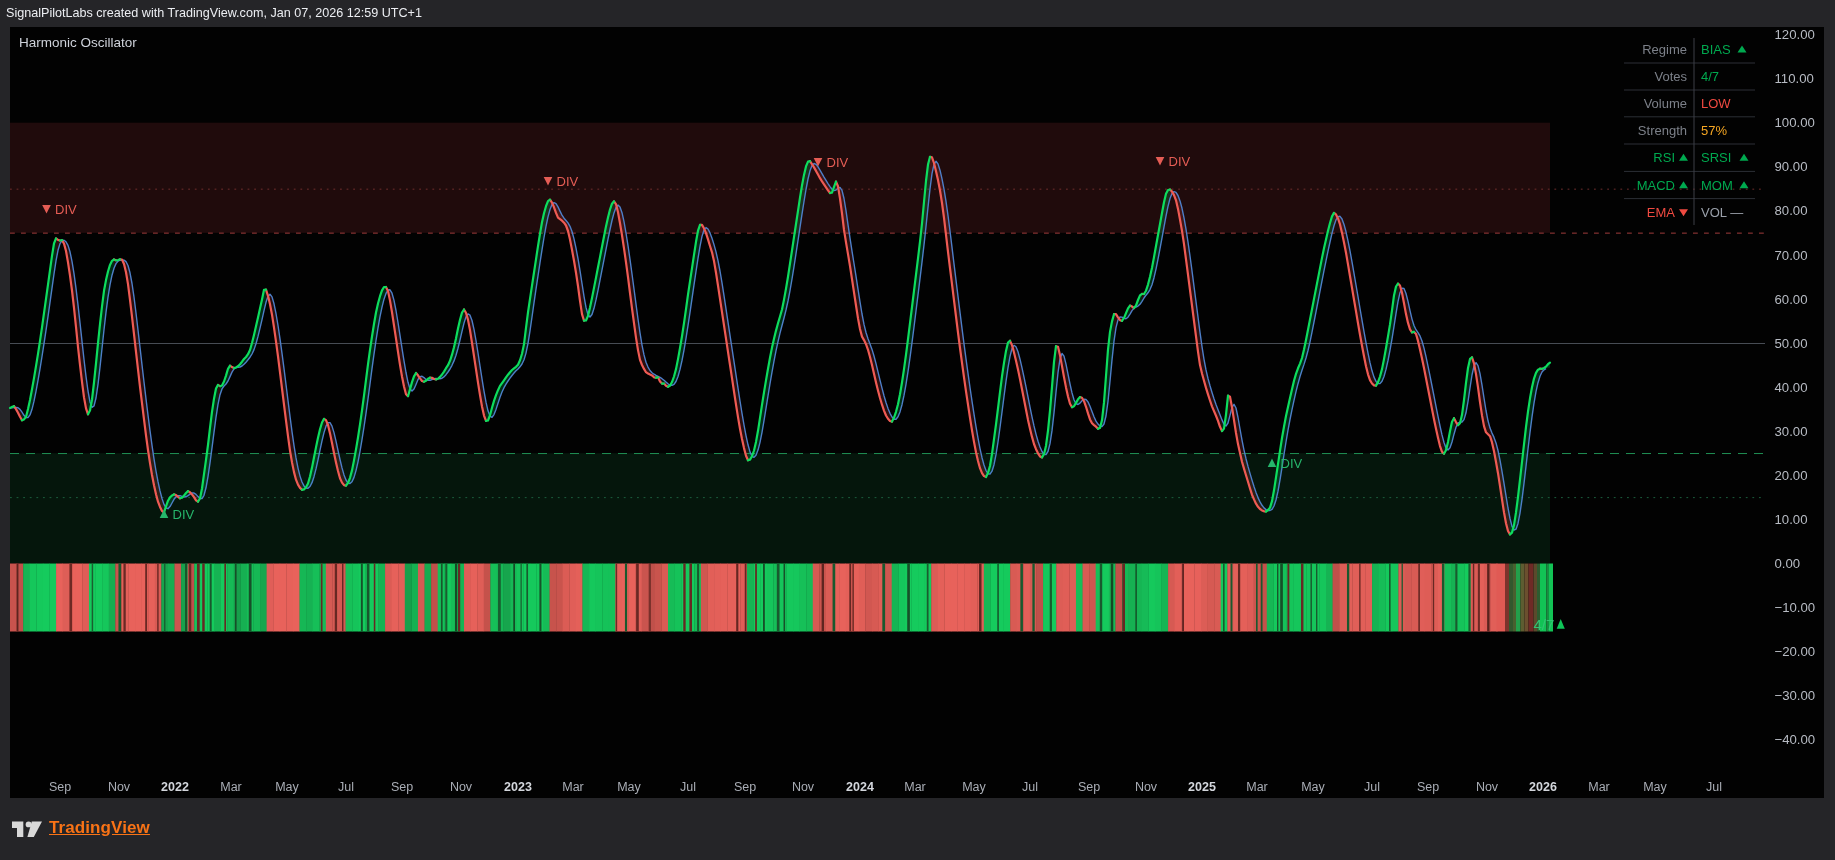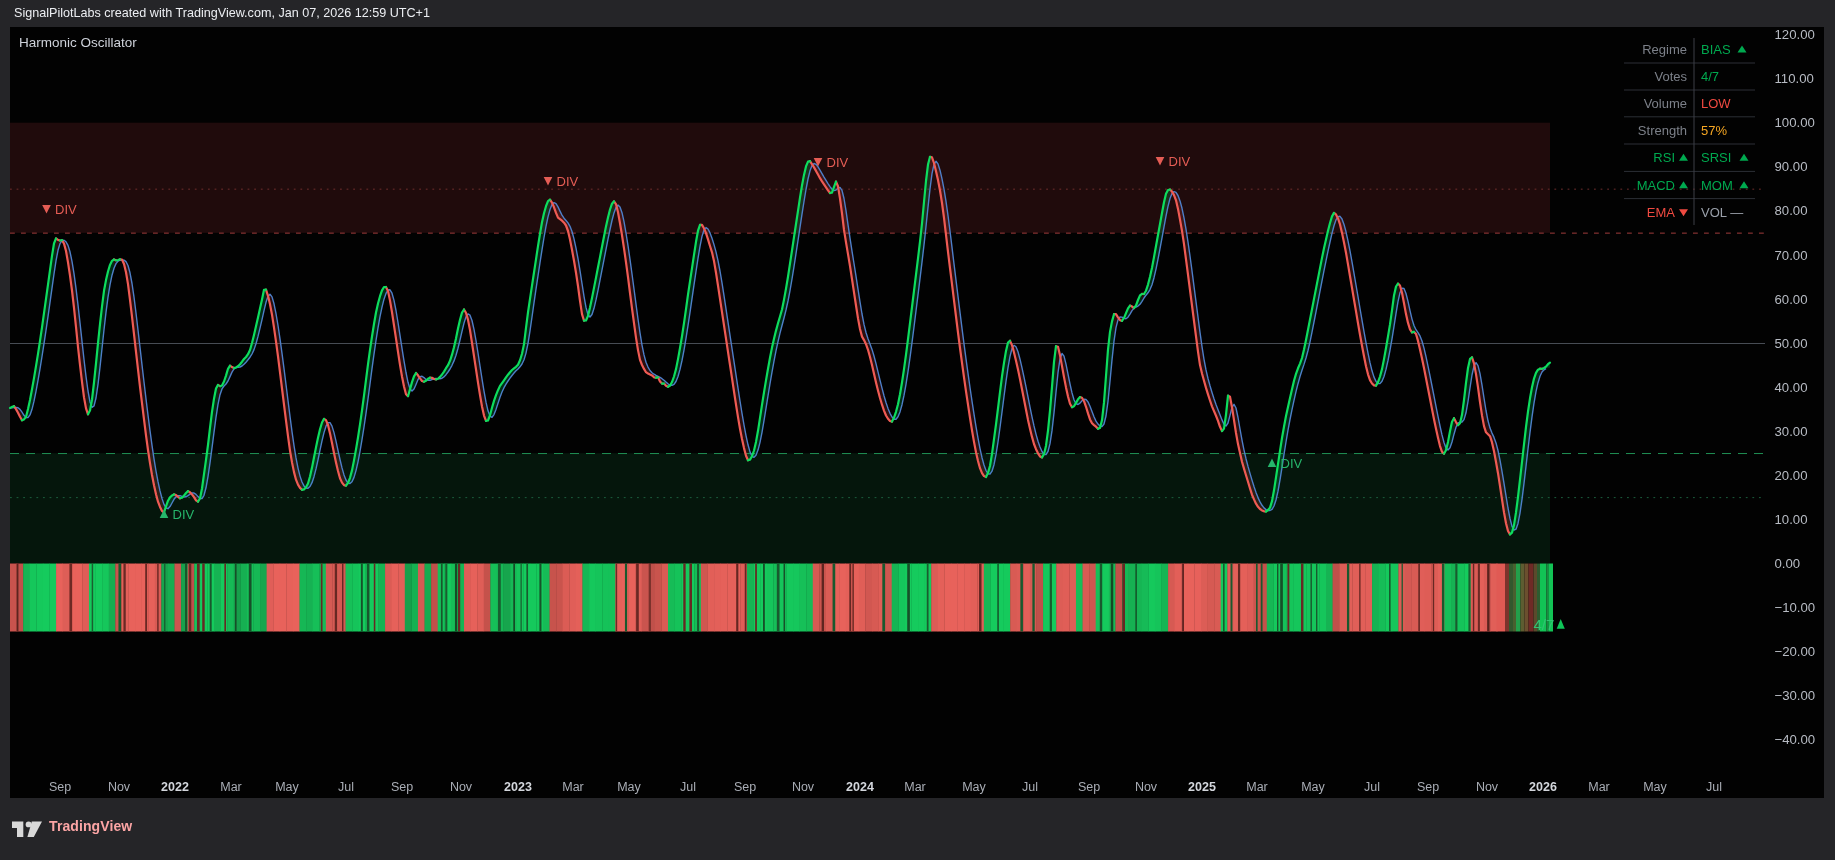--- a/index.html
+++ b/index.html
@@ -1,20 +1,20 @@
 <!DOCTYPE html>
 <html><head>
 <meta charset="utf-8">
 <style>
 html,body { margin:0; padding:0; }
 body { width:1835px; height:860px; background:#252528; font-family:"Liberation Sans", sans-serif; overflow:hidden; position:relative; }
 .topbar { position:absolute; left:0; top:0; width:100%; height:27px; color:#eceef2; font-size:12.6px; font-weight:500; line-height:27px; }
-.topbar span { margin-left:14px; }
+.topbar span { margin-left:6px; }
 .panel { position:absolute; left:10px; top:27px; width:1814px; height:771px; background:#020202; }
-.logotext { position:absolute; left:49px; top:817.5px; font-size:14px; font-weight:bold; color:#fca5a5; letter-spacing:0.1px; }
+.logotext { position:absolute; left:49px; top:817.5px; font-size:17px; font-weight:bold; color:#f97316; letter-spacing:0.1px;text-decoration:underline; }
 </style>
 </head>
 <body>
 <div class="topbar"><span>SignalPilotLabs created with TradingView.com, Jan 07, 2026 12:59 UTC+1</span></div>
 <div class="panel"></div>
 <svg width="1835" height="860" viewBox="0 0 1835 860" style="position:absolute;left:0;top:0" font-family="Liberation Sans, sans-serif">
 <rect x="10" y="122.7" width="1540" height="110.2" fill="#200b0c"></rect>
 <rect x="10" y="453.1" width="1540" height="110.2" fill="#05160c"></rect>
 <line x1="10" y1="343.49" x2="1765" y2="343.49" stroke="#484d55" stroke-width="1"></line>
 <line x1="10" y1="233.13" x2="1765" y2="233.13" stroke="#a03c3c" stroke-width="1" stroke-dasharray="4.8 6.2"></line>

